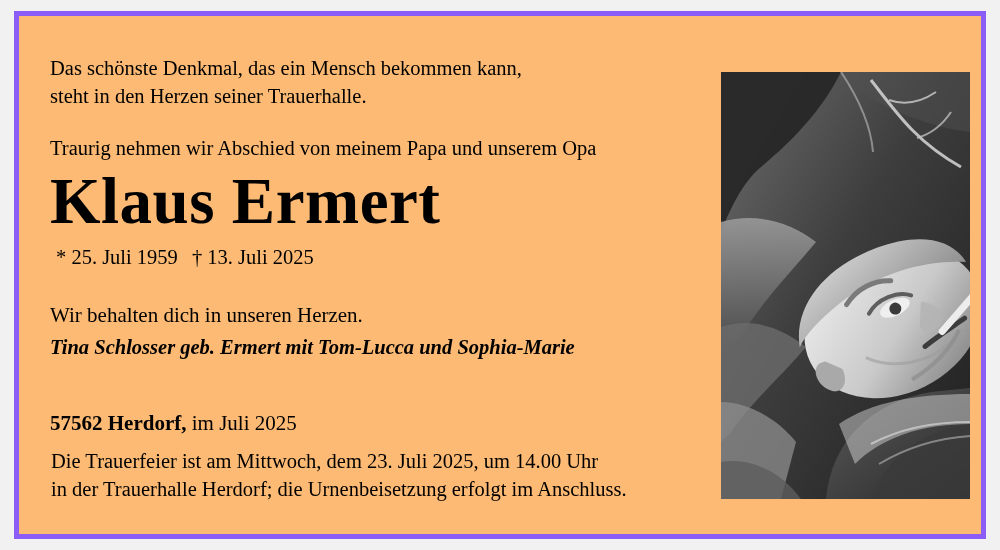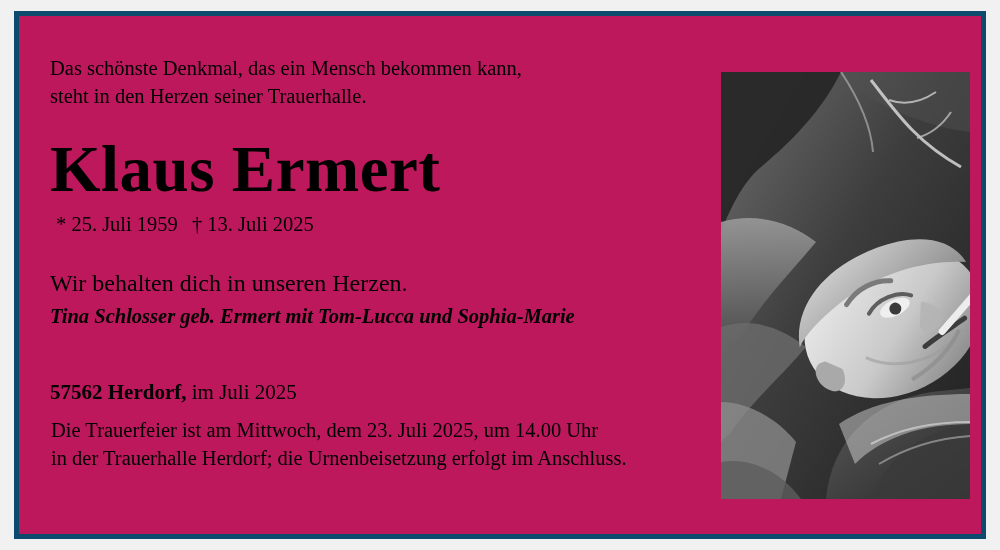--- a/index.html
+++ b/index.html
@@ -17,22 +17,22 @@
     background: #f1f1f1;
     box-sizing: border-box;
     overflow: hidden;
   }
   .notice {
     position: absolute;
     left: 14px;
     top: 11px;
     width: 972px;
     height: 528px;
-    background: #be185d;
-    border: 5px solid #0c4a6e;
+    background: #fdba74;
+    border: 5px solid #8b5cf6;
     box-sizing: border-box;
   }
   .inner {
     position: absolute;
     left: 0;
     top: 0;
     right: 0;
     bottom: 0;
   }
   .text-col {
@@ -67,21 +67,21 @@
     font-size: 20.5px;
     color: #000;
     margin: 0 0 34px 0;
     padding-left: 6px;
   }
   .dates .sep {
     display: inline-block;
     width: 14px;
   }
   .farewell {
-    font-size: 24px;
+    font-size: 21px;
     color: #000;
     margin: 0 0 8px 0;
   }
   .family {
     font-size: 20.5px;
     font-weight: bold;
     color: #000;
     margin: 0 0 52px 0;
     font-style: italic;
   }
@@ -123,20 +123,21 @@
   <div class="notice">
     <div class="inner">
 
       <div class="text-col">
 
         <p class="motto">
           <span class="line">Das schönste Denkmal, das ein Mensch bekommen kann,</span>
           <span class="line">steht in den Herzen seiner Trauerhalle.</span>
         </p>
 
+        <p class="intro">Traurig nehmen wir Abschied von meinem Papa und unserem Opa</p>
 
         <h1 class="name">Klaus Ermert</h1>
 
         <p class="dates">
           <span>* 25. Juli 1959</span><span class="sep"></span><span>† 13. Juli 2025</span>
         </p>
 
         <p class="farewell">Wir behalten dich in unseren Herzen.</p>
 
         <p class="family">Tina Schlosser geb. Ermert mit Tom-Lucca und Sophia-Marie</p>

